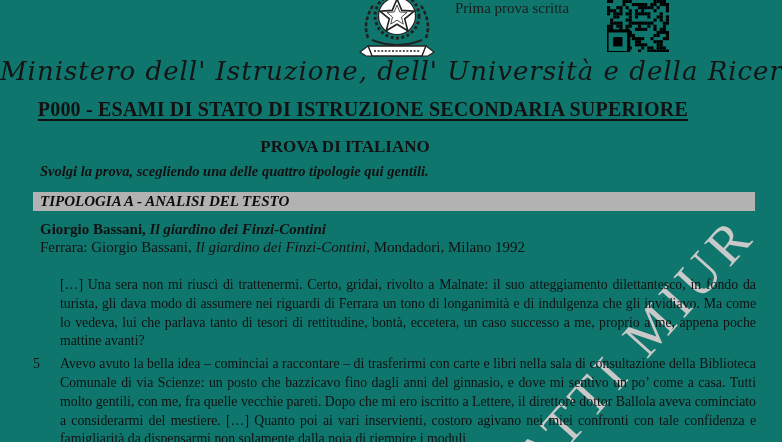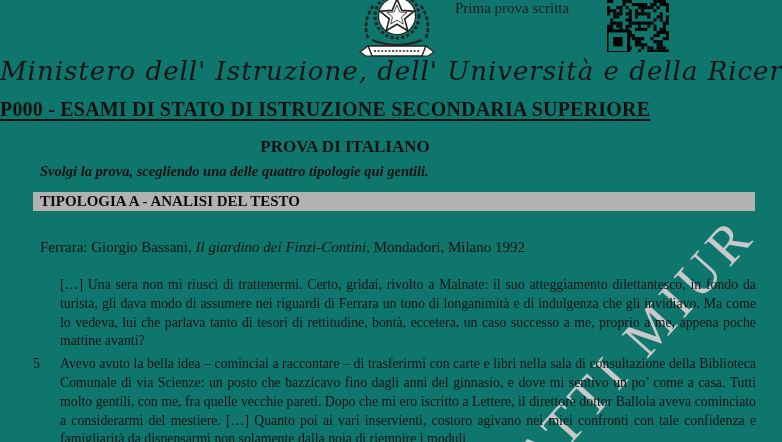--- a/index.html
+++ b/index.html
@@ -47,21 +47,21 @@
     font-size: 26px;
     letter-spacing: 1px;
     color: #141414;
     white-space: nowrap;
   }
   #exam-title {
     position: absolute;
     left: 0;
     top: 98px;
     width: 688px;
-    text-align: left;
+    text-align: right;
     font-weight: bold;
     font-size: 20px;
     letter-spacing: 0.2px;
     text-decoration: underline;
     text-underline-offset: 3px;
     white-space: nowrap;
   }
   #subject-title {
     position: absolute;
     left: 0;
@@ -86,20 +86,21 @@
     position: absolute;
     left: 33px;
     top: 192px;
     width: 722px;
     height: 19px;
     background: #b2b2b2;
     line-height: 19px;
     padding-left: 7px;
     box-sizing: border-box;
     font-weight: bold;
+    font-style: italic;
     font-size: 15px;
     color: #0d0d0d;
   }
   
   #work-line1 {
     position: absolute;
     left: 40px;
     top: 221px;
     font-size: 15px;
     font-weight: bold;
@@ -422,20 +423,24 @@
   <div id="exam-title">P000 - ESAMI DI STATO DI ISTRUZIONE SECONDARIA SUPERIORE</div>
 
   <div id="subject-title">PROVA DI ITALIANO</div>
 
   <div id="instruction">Svolgi la prova, scegliendo una delle quattro tipologie qui gentili.</div>
 
   <div id="section-bar">
     <span>TIPOLOGIA A - ANALISI DEL TESTO</span>
   </div>
 
+  <div id="work-line1">
+    <span>Giorgio Bassani,</span>
+    <span class="book-title">Il giardino dei Finzi-Contini</span>
+  </div>
   <div id="work-line2">
     <span>Ferrara: Giorgio Bassani,</span>
     <span class="book-title">Il giardino dei Finzi-Contini</span><span>, Mondadori, Milano 1992</span>
   </div>
 
   <div id="passage">
     <p>
       <span class="line-no"></span><span class="z2">[…] Una sera non mi riuscì di trattenermi. Certo, gridai, rivolto a Malnate: il suo atteggiamento dilettantesco, in fondo da turista, gli dava modo di assumere nei riguardi di Ferrara un tono di longanimità e di indulgenza che gli invidiavo. Ma come lo vedeva, lui che parlava tanto di tesori di rettitudine, bontà, eccetera, un caso successo a me, proprio a me, appena poche mattine avanti?</span>
     </p>
     <p>

